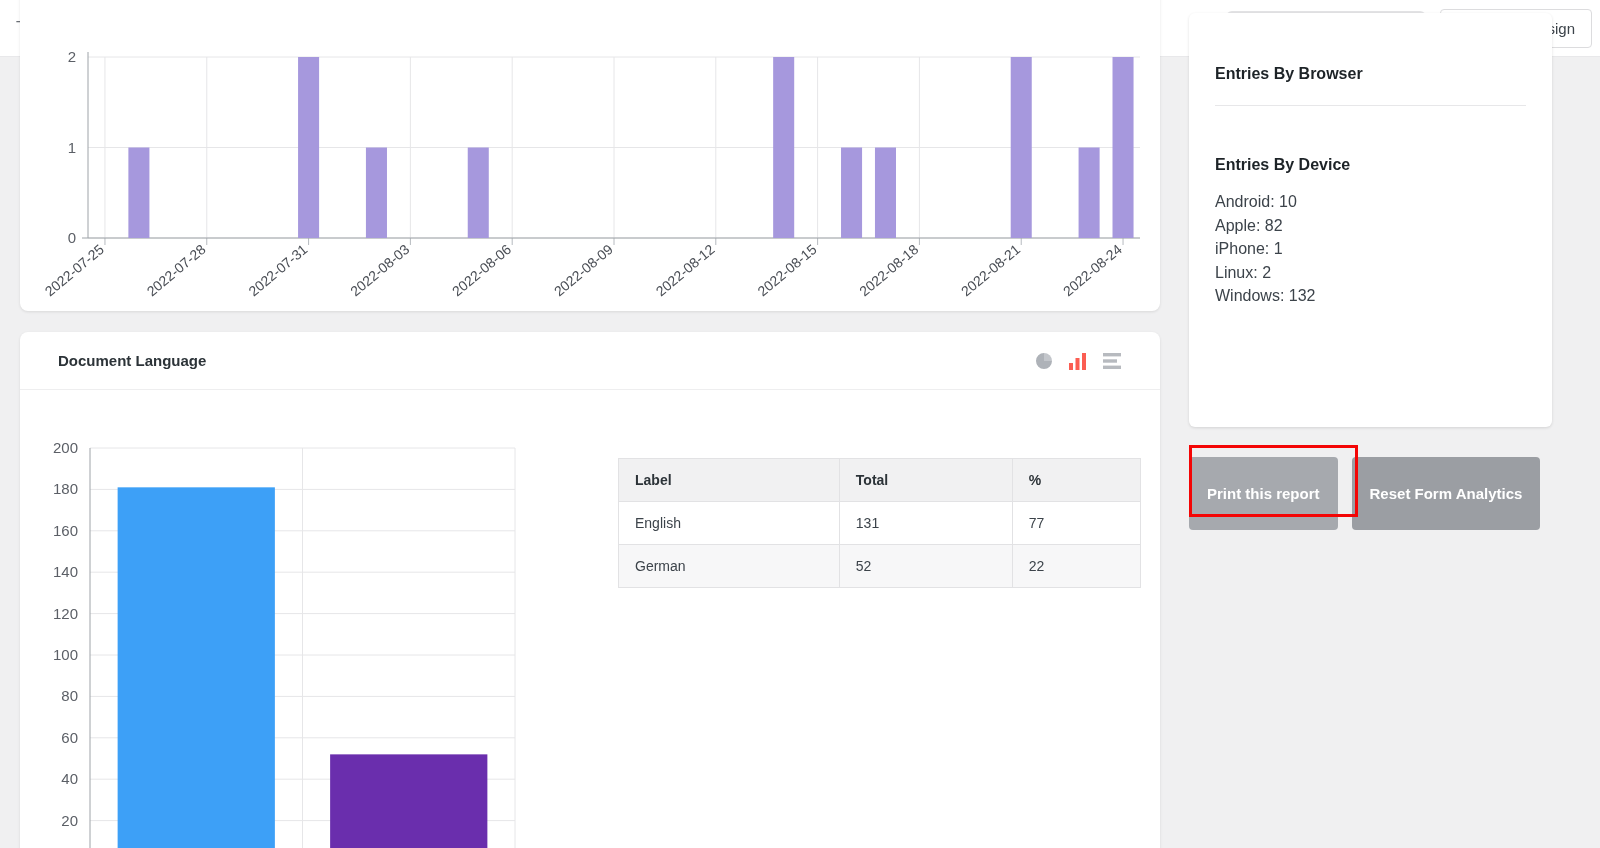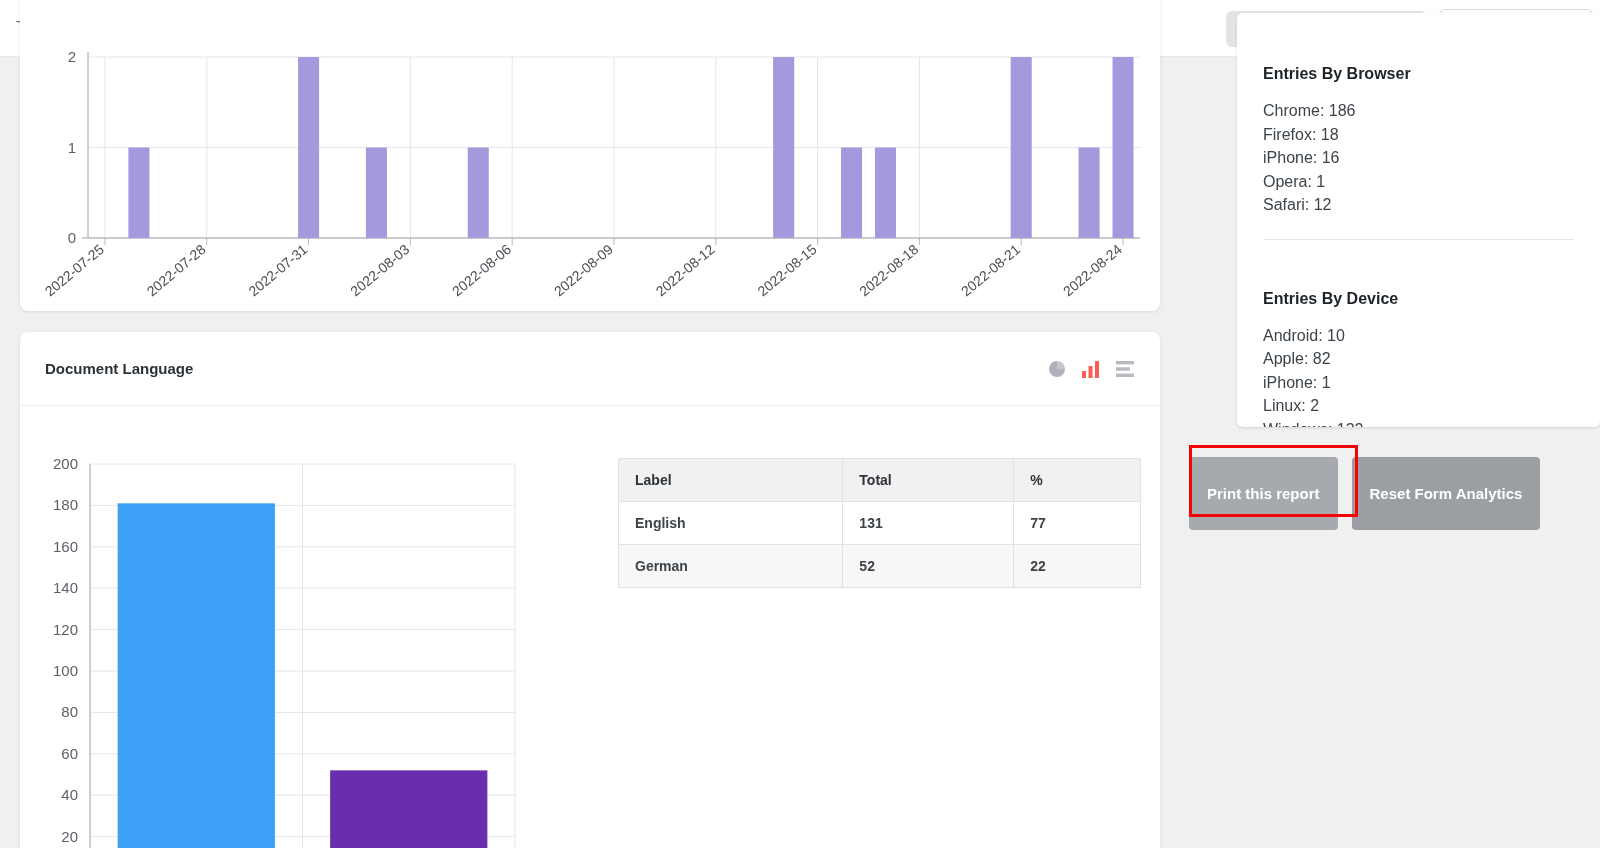--- a/index.html
+++ b/index.html
@@ -79,23 +79,23 @@
     width: 1140px; height: 486px;
     overflow: hidden;
   }
   
   #card-document-language {
     left: 20px; top: 275px;
     width: 1140px; height: 560px;
     overflow: hidden;
   }
   .card-header {
-    height: 74px;
+    height: 58px;
     display: flex; align-items: center; justify-content: space-between;
-    padding: 0 25px;
+    padding: 0 38px;
     border-bottom: 1px solid #eeeeef;
   }
   .card-title { font-size: 15px; font-weight: bold; color: #2c3338; }
   .chart-type-icons { display: flex; align-items: center; gap: 14px; }
   .type-icon { cursor: pointer; display: block; }
 
   
   .chart-wrap { position: relative; }
   .axis-label { font-size: 15px; fill: #5b5f66; font-family: "Liberation Sans", sans-serif; }
   .axis-label-x-rot { font-size: 14px; fill: #4a4e55; font-family: "Liberation Sans", sans-serif; }
@@ -110,30 +110,29 @@
     left: 598px; top: 126px;
     width: 523px;
     border-collapse: collapse;
     font-size: 14px;
   }
   .lang-table th, .lang-table td {
     border: 1px solid #e2e2e4;
     padding: 13px 16px;
     text-align: left;
     color: #2c3338;
-    font-weight: bold;
   }
   .lang-table th { background: #f1f1f2; font-weight: bold; }
   .lang-table tbody tr:nth-child(even) td { background: #f7f7f8; }
   .lang-table td { color: #3c434a; }
 
   
   #analytics-panel {
     position: absolute;
-    left: 1237px; top: -44px;
+    left: 1189px; top: -44px;
     width: 363px; height: 414px;
     background: #ffffff;
     border-radius: 6px;
     box-shadow: 0 1px 3px rgba(0,0,0,.12);
     padding: 0 26px;
     overflow: hidden;
   }
   .panel-heading {
     font-size: 16px; font-weight: bold; color: #1d2327;
     margin-top: 50px; margin-bottom: 16px;
@@ -330,27 +329,20 @@
             <td>German</td>
             <td>52</td>
             <td>22</td>
           </tr>
         </tbody>
     </table>
   </div>
 
   <div id="analytics-panel">
     <div class="panel-heading first">Entries By Browser</div>
-    <div>
-      <div class="panel-line">Chrome: 186</div>
-      <div class="panel-line">Firefox: 18</div>
-      <div class="panel-line">iPhone: 16</div>
-      <div class="panel-line">Opera: 1</div>
-      <div class="panel-line">Safari: 12</div>
-    </div>
     <div class="panel-divider"></div>
     <div class="panel-heading">Entries By Device</div>
     <div>
       <div class="panel-line">Android: 10</div>
       <div class="panel-line">Apple: 82</div>
       <div class="panel-line">iPhone: 1</div>
       <div class="panel-line">Linux: 2</div>
       <div class="panel-line">Windows: 132</div>
     </div>
   </div>

